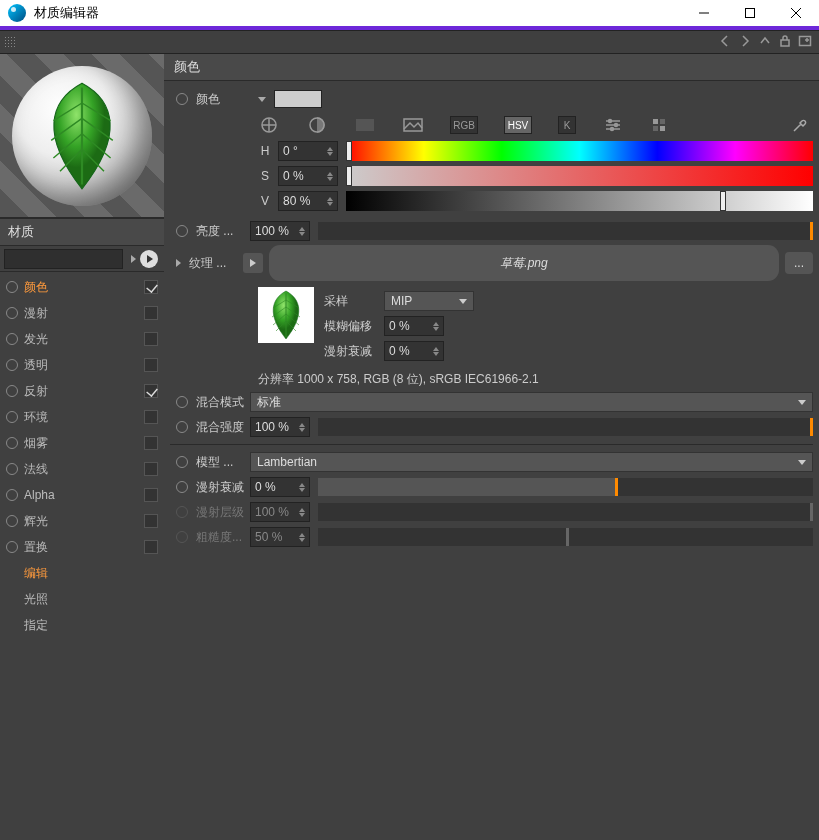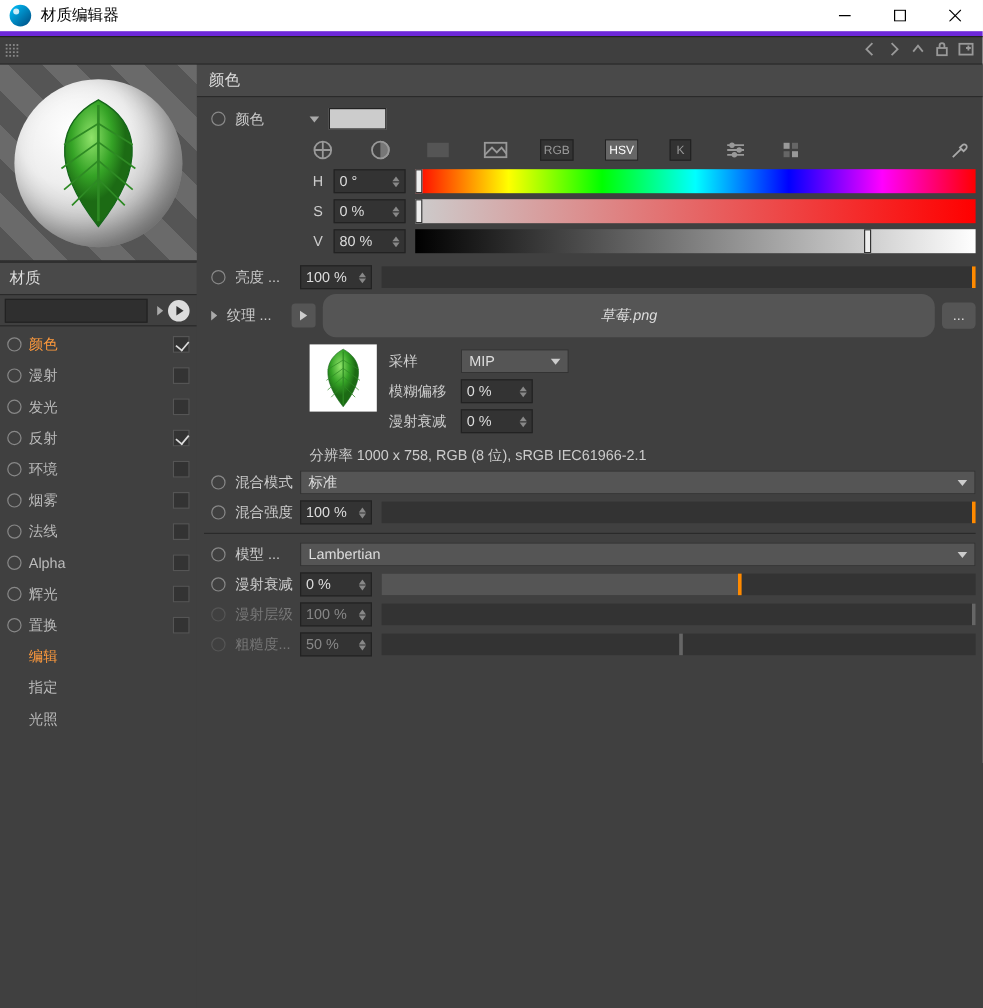--- a/index.html
+++ b/index.html
@@ -181,20 +181,25 @@
           <span class="lbl">漫射</span>
           <span class="chk"></span>
         </div>
         <div class="chan">
           <span class="rad"></span>
           <span class="lbl">发光</span>
           <span class="chk"></span>
         </div>
         <div class="chan">
           <span class="rad"></span>
+          <span class="lbl">透明</span>
+          <span class="chk"></span>
+        </div>
+        <div class="chan">
+          <span class="rad"></span>
           <span class="lbl">反射</span>
           <span class="chk on"></span>
         </div>
         <div class="chan">
           <span class="rad"></span>
           <span class="lbl">环境</span>
           <span class="chk"></span>
         </div>
         <div class="chan">
           <span class="rad"></span>
@@ -221,26 +226,26 @@
           <span class="lbl">置换</span>
           <span class="chk"></span>
         </div>
         <div class="chan active noctrl">
           <span class="rad"></span>
           <span class="lbl">编辑</span>
           <span class="chk"></span>
         </div>
         <div class="chan noctrl">
           <span class="rad"></span>
+          <span class="lbl">光照</span>
+          <span class="chk"></span>
+        </div>
+        <div class="chan noctrl">
+          <span class="rad"></span>
           <span class="lbl">指定</span>
-          <span class="chk"></span>
-        </div>
-        <div class="chan noctrl">
-          <span class="rad"></span>
-          <span class="lbl">光照</span>
           <span class="chk"></span>
         </div>
       </div>
   </div>
 
   <div class="right">
     <div class="sectiontitle">颜色</div>
     <div class="panel">
 
       <div class="row">

